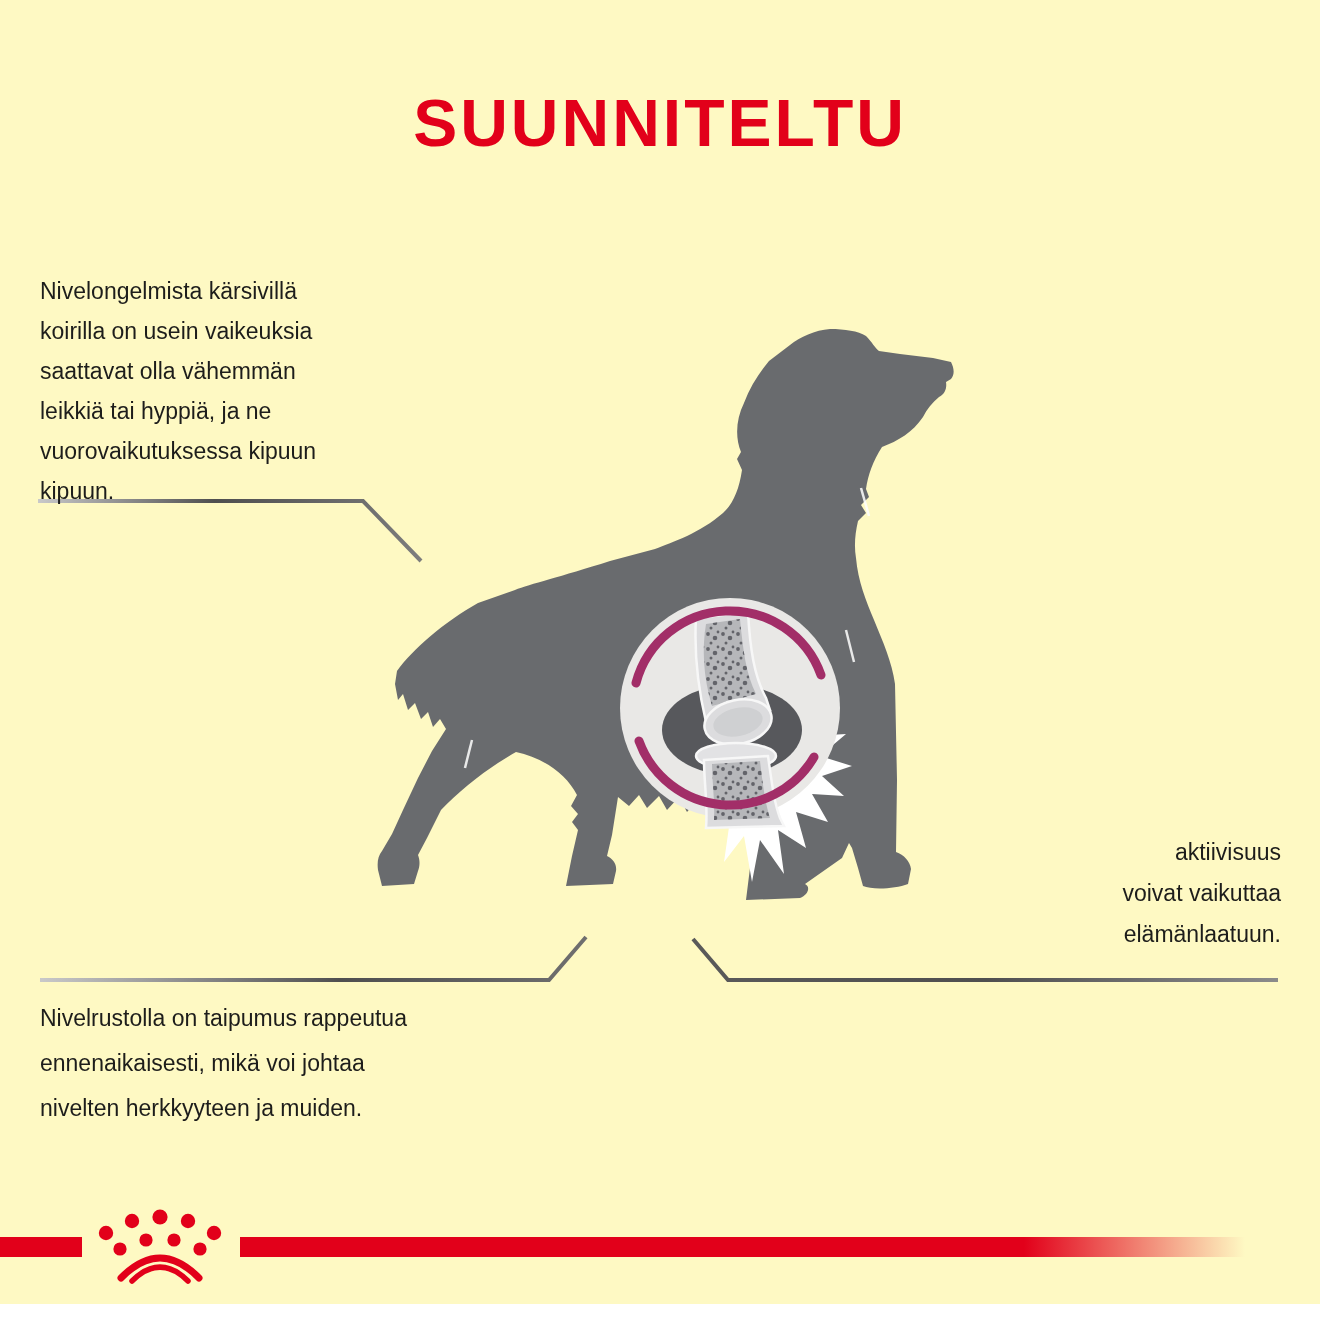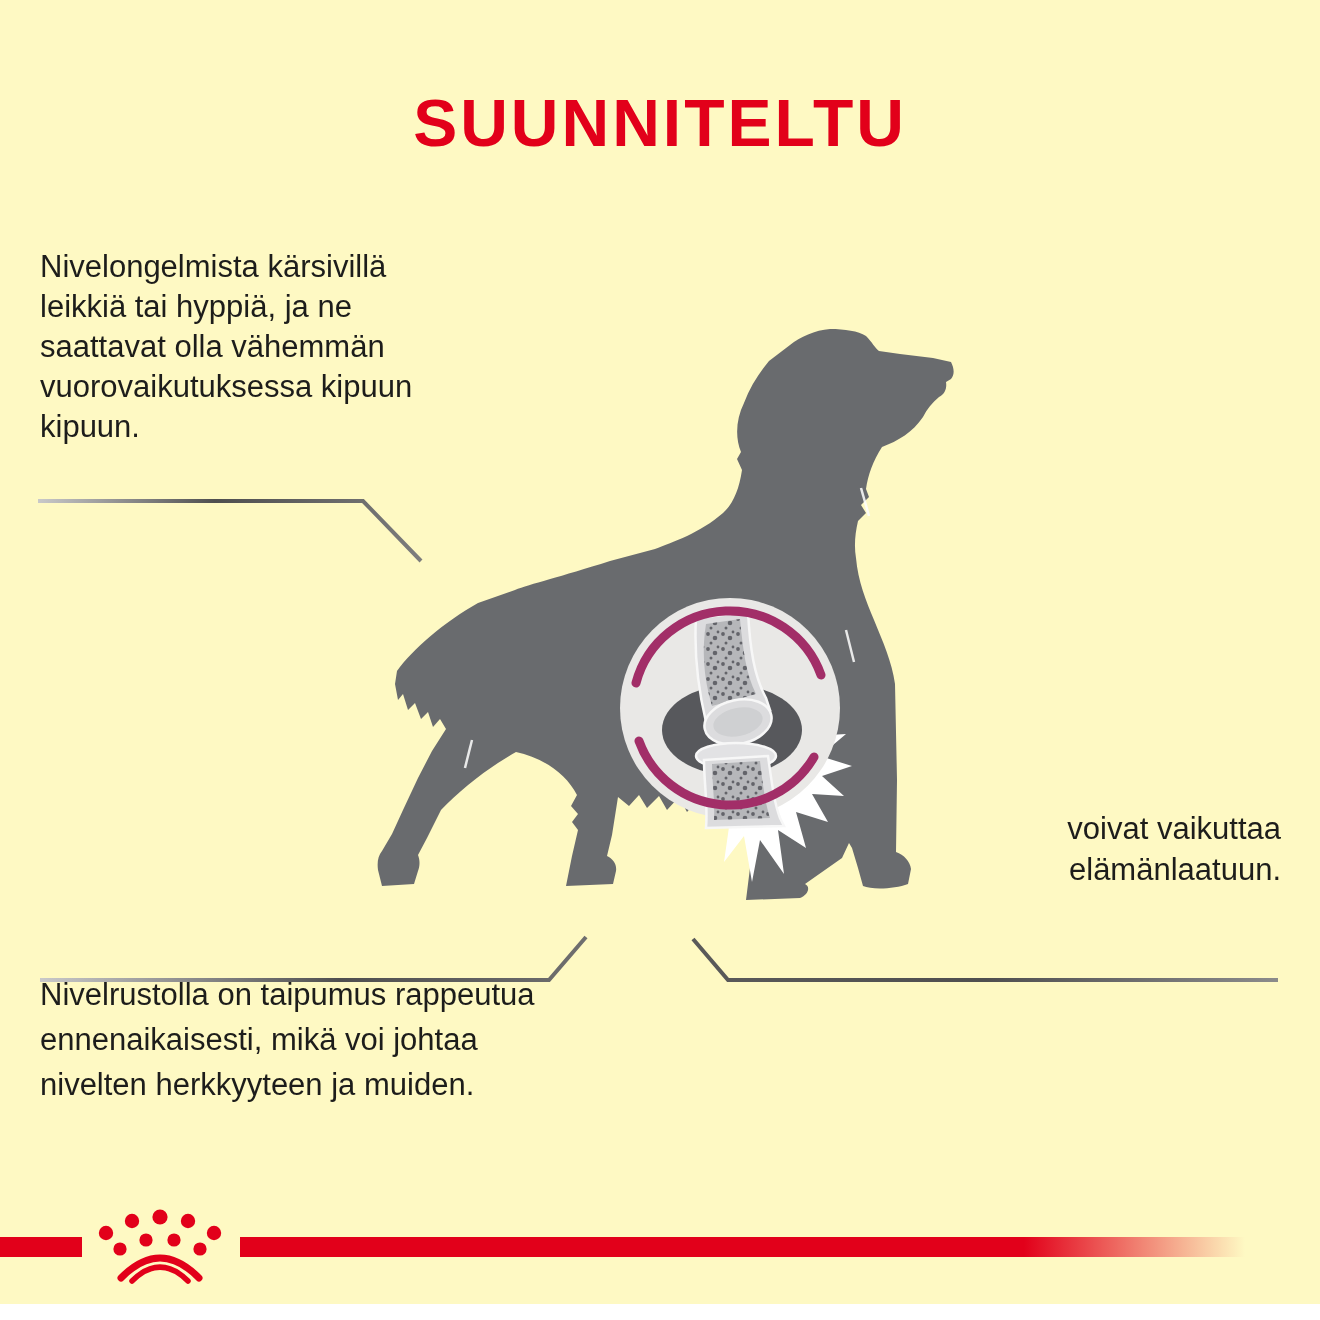--- a/index.html
+++ b/index.html
@@ -15,22 +15,23 @@
     position:absolute;left:0;right:0;top:34px;
     text-align:center;
     color:#e2001a;
     font-size:66px;line-height:91px;font-weight:bold;
     letter-spacing:3px;
   }
   .title span{display:block;}
   .para{
     position:absolute;
     color:#1d1d1b;
-    font-size:31px;
+    font-size:23px;
     line-height:40px;
+    margin-top:24px;
   }
   .para span{display:block;}
   .para-topleft{left:40px;top:247px;}
   .para-right{right:39px;top:808px;text-align:right;line-height:41px;}
   .para-bottomleft{left:40px;top:972px;line-height:45px;}
 </style>
 </head>
 <body>
 
 <main class="canvas">
@@ -168,27 +169,29 @@
       <path d="M132,1281 Q160,1253 188,1281" fill="none" stroke="#e2001a" stroke-width="5.5" stroke-linecap="round"></path>
     </g>
   </svg>
 
   <h1 class="title">
     <span>SUUNNITELTU</span>
   </h1>
 
   <div class="para para-topleft">
     <span>Nivelongelmista kärsivillä</span>
+    <span>koirilla on usein vaikeuksia</span>
+    <span>saattavat olla vähemmän</span>
     <span>leikkiä tai hyppiä, ja ne</span>
-    <span>saattavat olla vähemmän</span>
     <span>vuorovaikutuksessa kipuun</span>
     <span>kipuun.</span>
   </div>
 
   <div class="para para-right">
+    <span>aktiivisuus</span>
     <span>voivat vaikuttaa</span>
     <span>elämänlaatuun.</span>
   </div>
 
   <div class="para para-bottomleft">
     <span>Nivelrustolla on taipumus rappeutua</span>
     <span>ennenaikaisesti, mikä voi johtaa</span>
     <span>nivelten herkkyyteen ja muiden.</span>
   </div>
 

